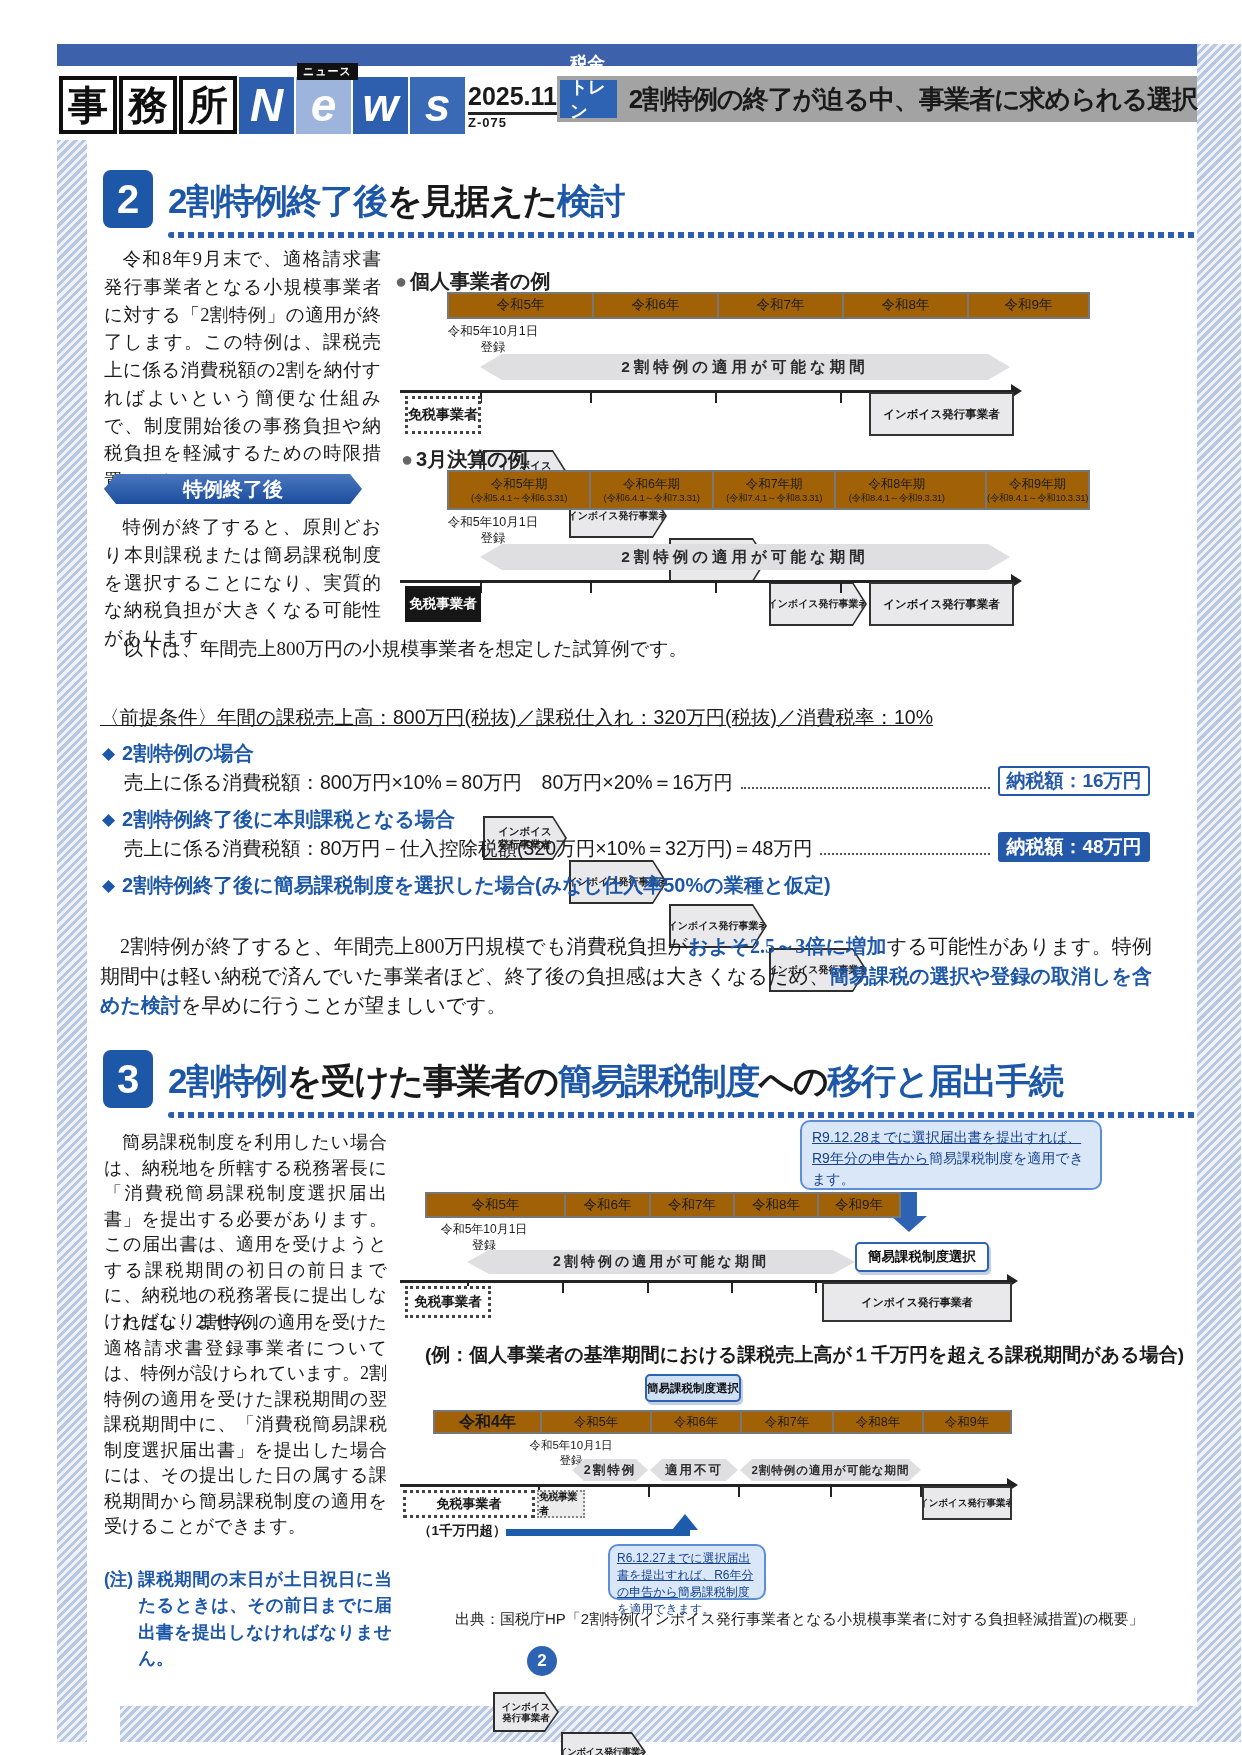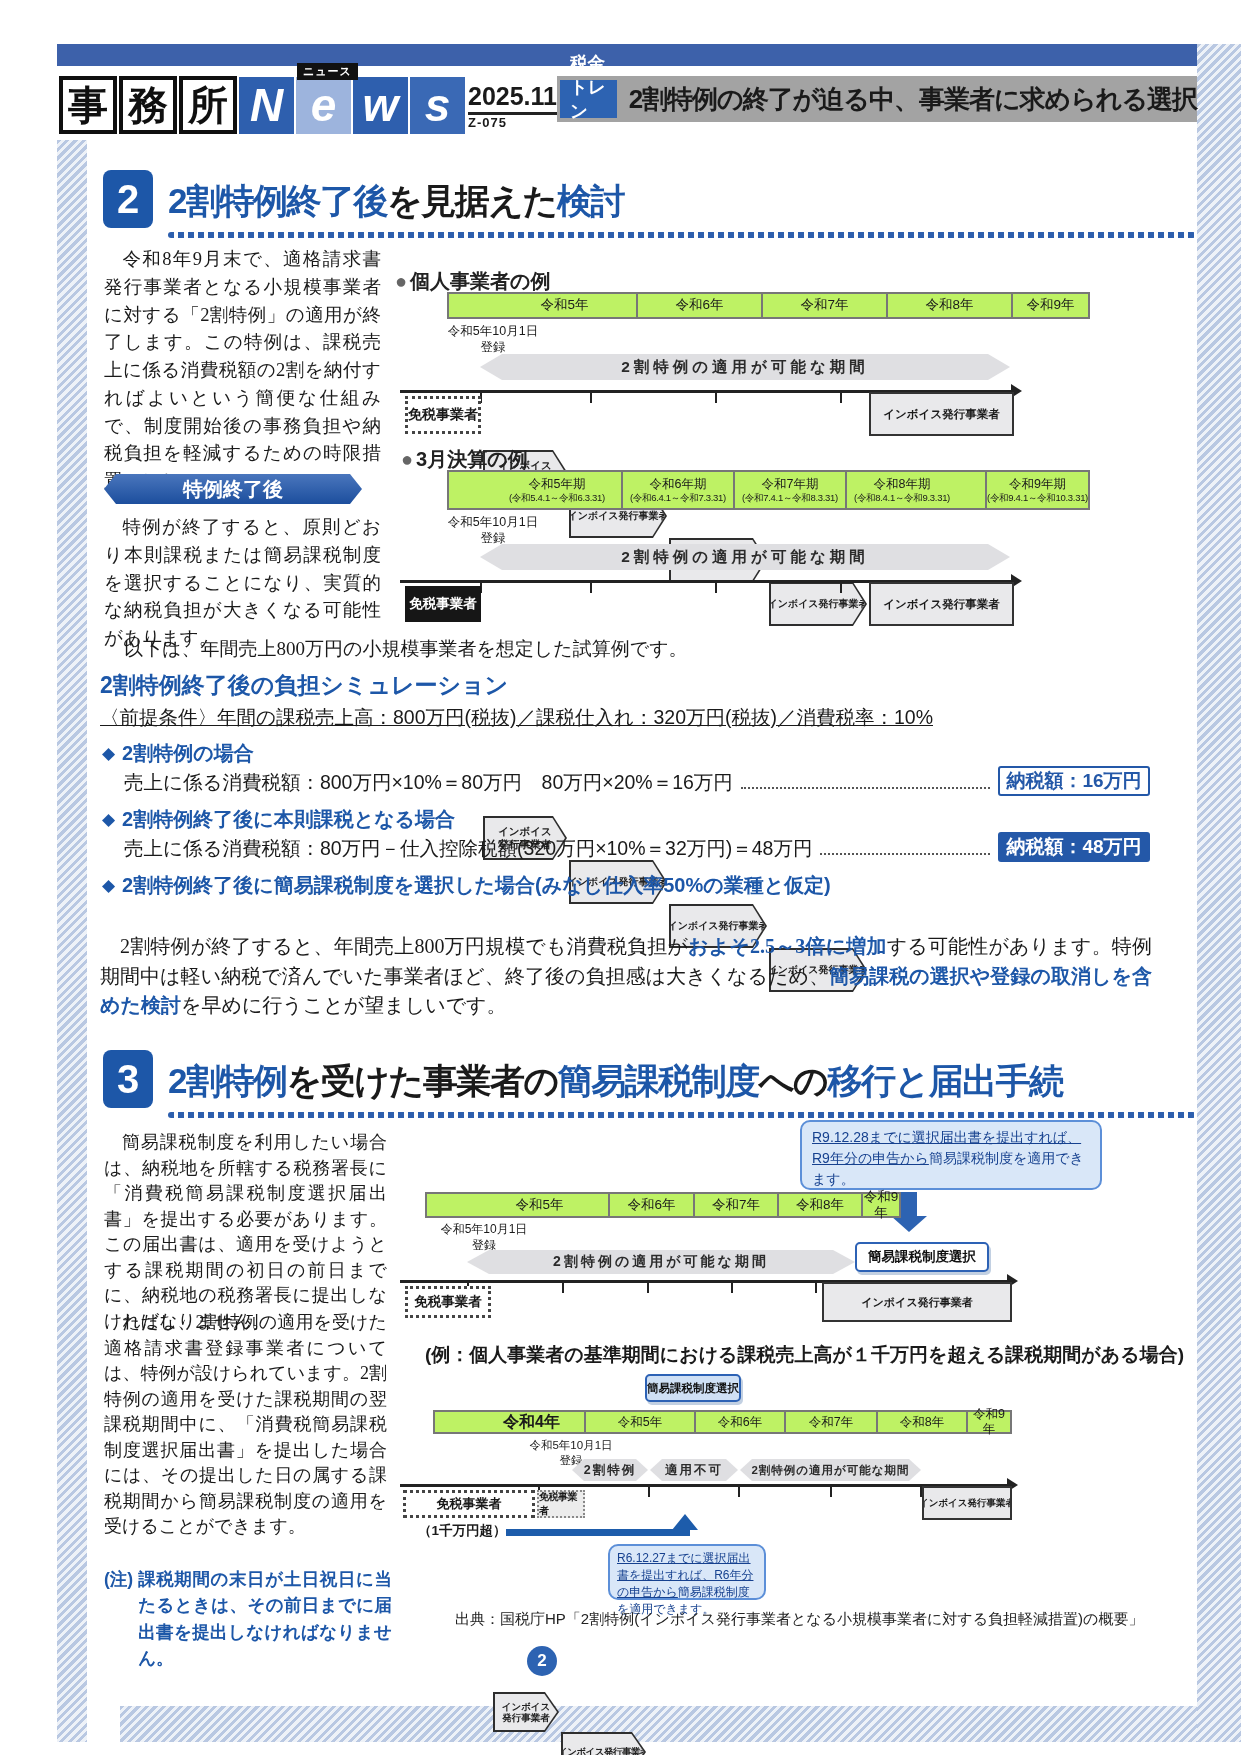--- a/index.html
+++ b/index.html
@@ -30,21 +30,21 @@
              justify-content:center; font-size:40px; font-weight:bold; }
   .sec-title { font-size:35px; font-weight:bold; letter-spacing:-1.5px; white-space:nowrap; }
   .dotline { background:repeating-linear-gradient(90deg,#2d5fae 0 6px,transparent 6px 10px); border-radius:3px; }
   .banner { color:#fff; font-weight:bold; font-size:20px; display:flex; align-items:center; justify-content:center;
             background:linear-gradient(180deg,#4a76bd,#1c4e9d);
             clip-path:polygon(0 50%,12px 0,calc(100% - 12px) 0,100% 50%,calc(100% - 12px) 100%,12px 100%); }
 
   
   .dg-label { font-size:20px; font-weight:bold; color:#222; }
   .dg-label .bullet { color:#666; margin-right:3px; }
-  .yr-table { display:flex; border:2px solid #777; background:#bef264; box-sizing:border-box;padding-left:44px; }
+  .yr-table { display:flex; border:2px solid #777; background:#a16207; box-sizing:border-box; }
   .yr-cell { border-left:2px solid #777; display:flex; flex-direction:column; align-items:center;
              justify-content:center; text-align:center; box-sizing:border-box; line-height:1.2; }
   .yr-cell:first-child { border-left:none; }
   .yr-main { font-size:13.5px; } .yr-sub { font-size:9.5px; letter-spacing:-0.3px; white-space:nowrap; }
   .reg { font-size:12.5px; line-height:1.3; text-align:center; }
   .darrow { background:#dfdfe2; display:flex; align-items:center; justify-content:center; font-weight:bold;
             color:#2b2b2b; filter:drop-shadow(0 1px 0 #aaa);
             clip-path:polygon(0 50%,22px 2px,calc(100% - 22px) 2px,100% 50%,calc(100% - 22px) calc(100% - 2px),22px calc(100% - 2px)); }
   .darrow-sm { clip-path:polygon(0 50%,12px 1px,calc(100% - 12px) 1px,100% 50%,calc(100% - 12px) calc(100% - 1px),12px calc(100% - 1px)); }
   .tl-base { background:#222; height:3px; }
@@ -230,21 +230,20 @@
     </div>
   <div class="abs chev" style="left:669px;top:582px;width:98px;height:44px;">
       <div class="in" style="font-size:10px;">インボイス発行事業者</div>
     </div>
   <div class="abs chev" style="left:769px;top:582px;width:98px;height:44px;">
       <div class="in" style="font-size:10px;">インボイス発行事業者</div>
     </div>
   <div class="abs endrect" style="left:869px;top:582px;width:145px;height:44px;font-size:11.5px;">インボイス発行事業者</div>
 
   <div class="abs serif par" style="left:105px;top:636px;width:700px;font-size:19px;">以下は、年間売上800万円の小規模事業者を想定した試算例です。</div>
-  <div class="abs sim-h" style="left:100px;top:670px;">2割特例終了後の負担シミュレーション</div>
   <div class="abs premise" style="left:100px;top:704px;">〈前提条件〉年間の課税売上高：800万円(税抜)／課税仕入れ：320万円(税抜)／消費税率：10%</div>
 
   <div class="abs case-t" style="left:102px;top:740px;">
     <span class="dia">◆</span>
       <span>2割特例の場合</span>
   </div>
   <div class="abs case-row" style="left:124px;top:766px;width:1026px;">
     <span class="formula">売上に係る消費税額：800万円×10%＝80万円　80万円×20%＝16万円</span>
     <span class="leader"></span>
     <span class="rbox outline">納税額：16万円</span>

